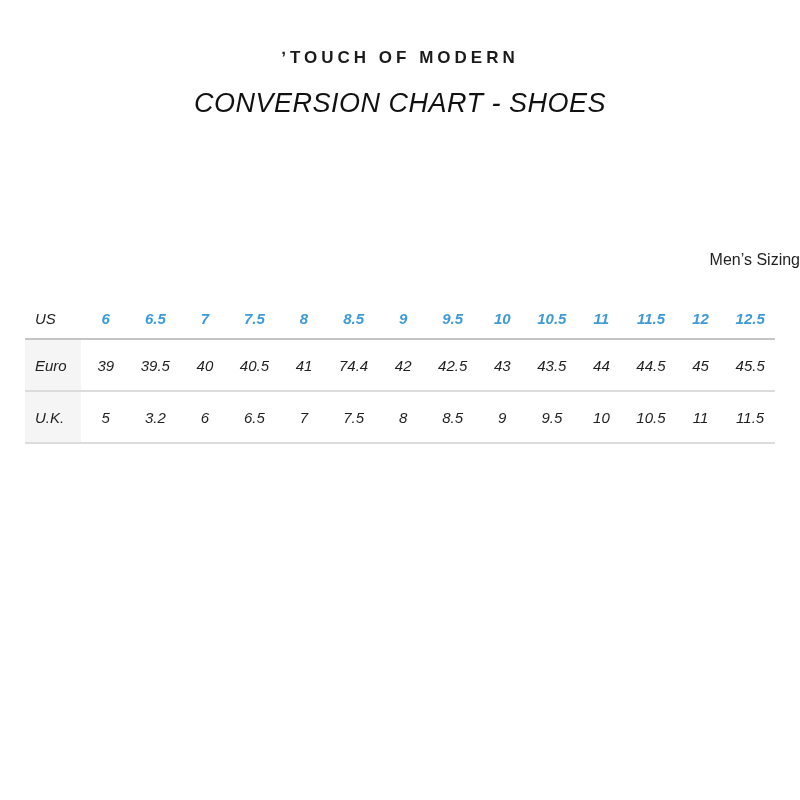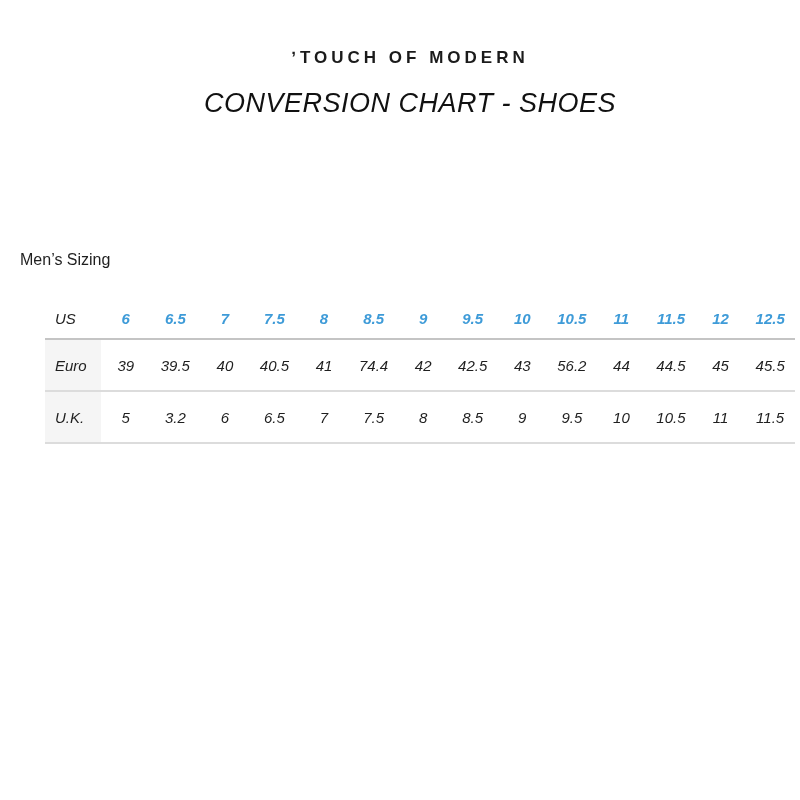--- a/index.html
+++ b/index.html
@@ -10,21 +10,20 @@
     --rule-light:#dcdcdc;
   }
   *{margin:0;padding:0;box-sizing:border-box;}
   html,body{background:#ffffff;}
   body{font-family:"Liberation Sans","DejaVu Sans",sans-serif;color:var(--ink);}
   .canvas{
     position:relative;
     width:800px;height:800px;
     background:#ffffff;
     overflow:hidden;
-    padding-left:20px;
   }
   .brand-logo{
     margin-top:48px;
     text-align:center;
     font-size:17px;
     font-weight:700;
     letter-spacing:4px;
     color:#1b1b1b;
     white-space:nowrap;
   }
@@ -33,21 +32,21 @@
     text-align:center;
     font-size:27px;
     font-weight:400;
     color:#111111;
     letter-spacing:0.5px;
     white-space:nowrap;
     font-style:italic;
   }
   .section-heading{
     margin-top:132px;
-    text-align:left;
+    text-align:right;
     font-size:16px;
     font-weight:400;
     color:#1f1f1f;
   }
   table.size-table{
     margin:30px 25px 0 25px;
     width:750px;
     border-collapse:collapse;
     table-layout:fixed;
   }
@@ -110,21 +109,21 @@
           <th>Euro</th>
           <td>39</td>
           <td>39.5</td>
           <td>40</td>
           <td>40.5</td>
           <td>41</td>
           <td>74.4</td>
           <td>42</td>
           <td>42.5</td>
           <td>43</td>
-          <td>56.2</td>
+          <td>43.5</td>
           <td>44</td>
           <td>44.5</td>
           <td>45</td>
           <td>45.5</td>
         </tr>
         <tr class="row-metric">
           <th>U.K.</th>
           <td>5</td>
           <td>3.2</td>
           <td>6</td>

